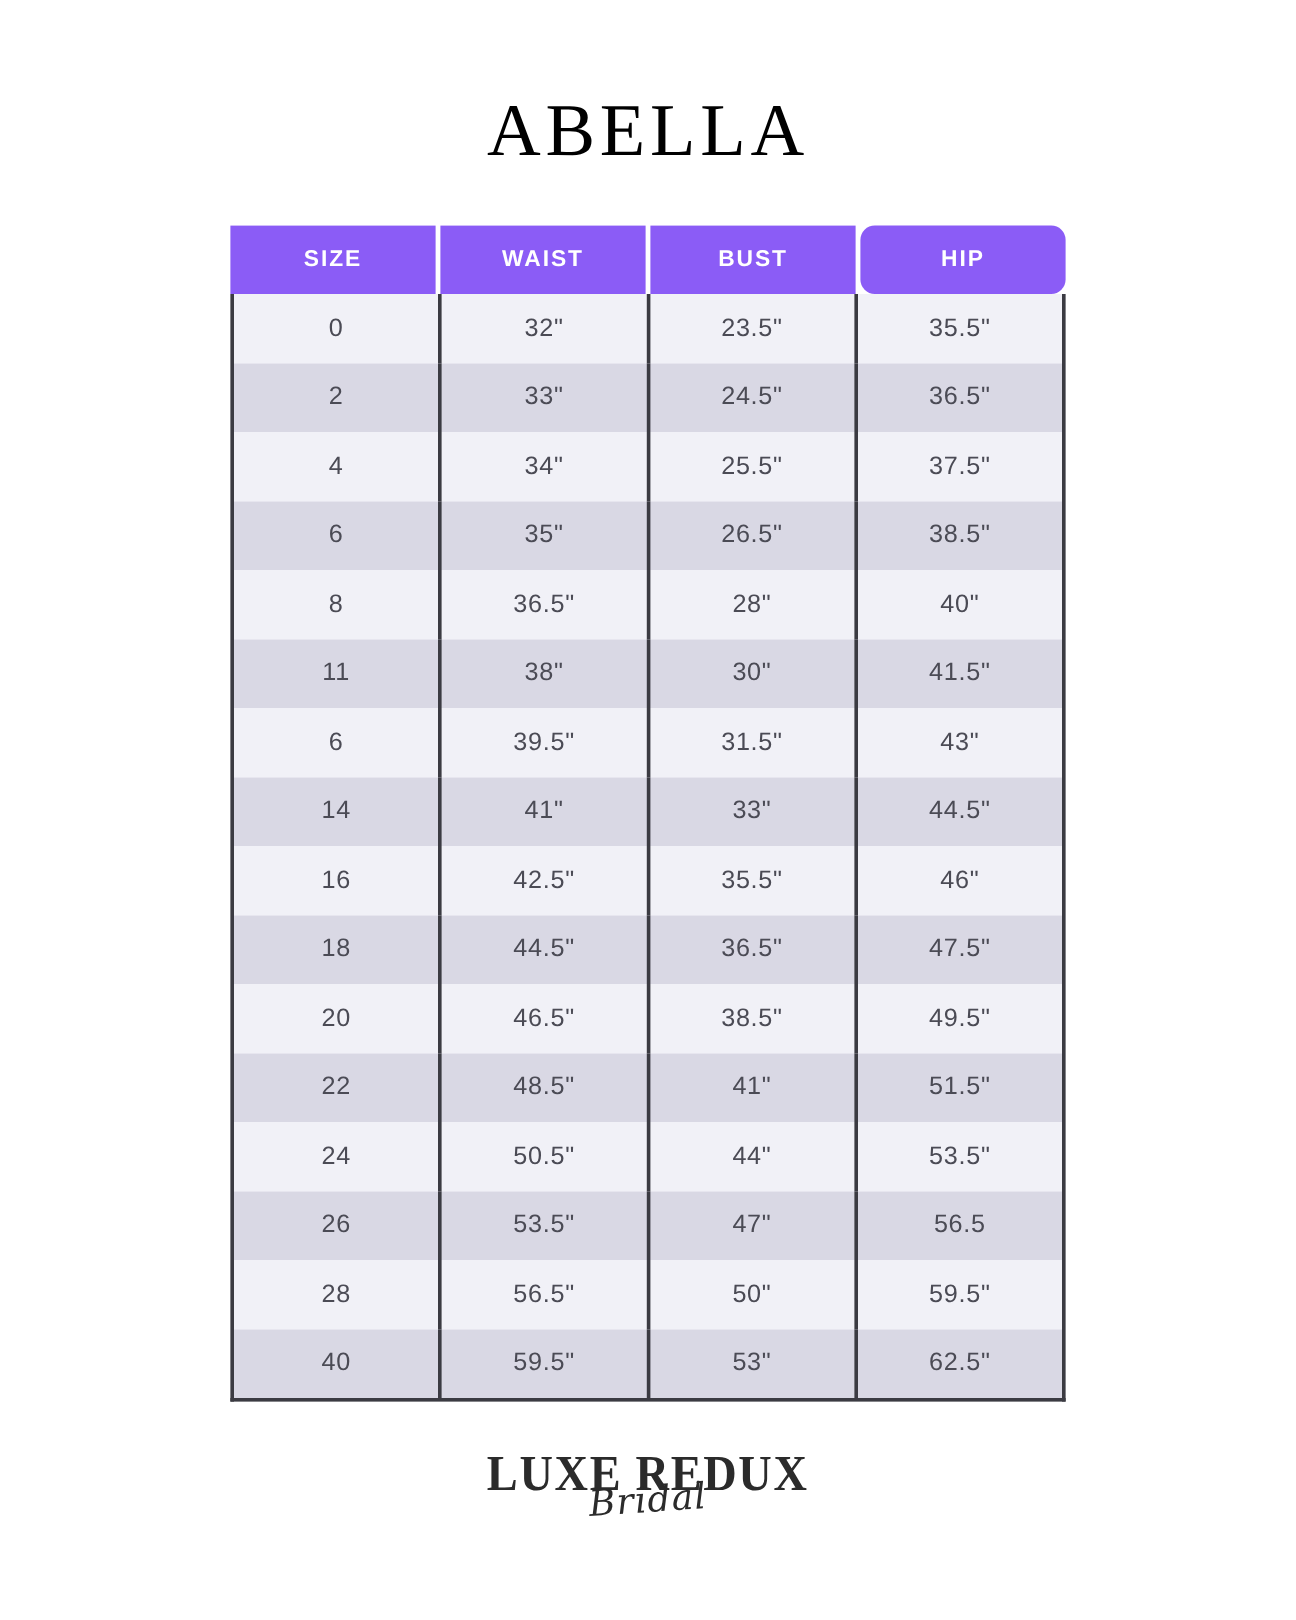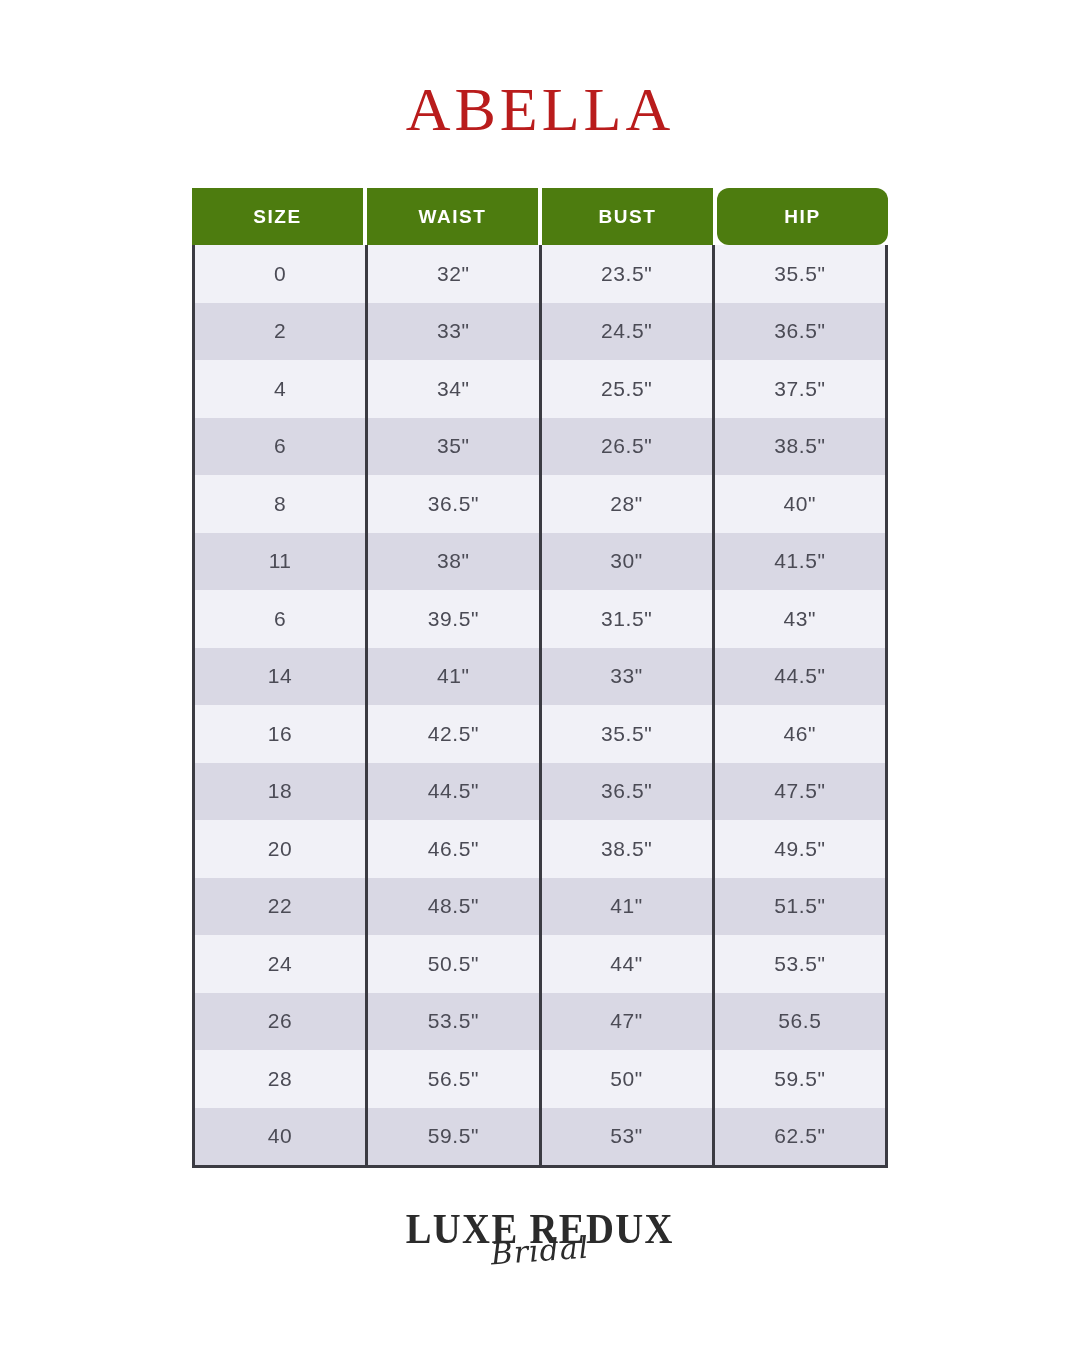--- a/index.html
+++ b/index.html
@@ -28,42 +28,42 @@
     top: 78px;
     left: 0;
     width: 1080px;
     text-align: center;
   }
   .brand-title {
     font-family: "Liberation Serif", "DejaVu Serif", serif;
     font-size: 62px;
     line-height: 1;
     letter-spacing: 4px;
-    color: #b91c1c;
+    color: #000000;
     font-weight: 400;
     display: inline-block;
   }
 
   
   .chart {
     position: absolute;
     left: 192px;
     top: 188px;
     width: 696px;
   }
 
   .chart-head {
     display: flex;
     width: 100%;
     height: 57px;
     background: #ffffff;
   }
   .chart-head .hcell {
     flex: 1 1 0;
-    background: #4d7c0f;
+    background: #8b5cf6;
     color: #ffffff;
     font-size: 19px;
     letter-spacing: 1.6px;
     font-weight: 600;
     display: flex;
     align-items: center;
     justify-content: center;
     margin-right: 4px;
     box-sizing: border-box;
   }

